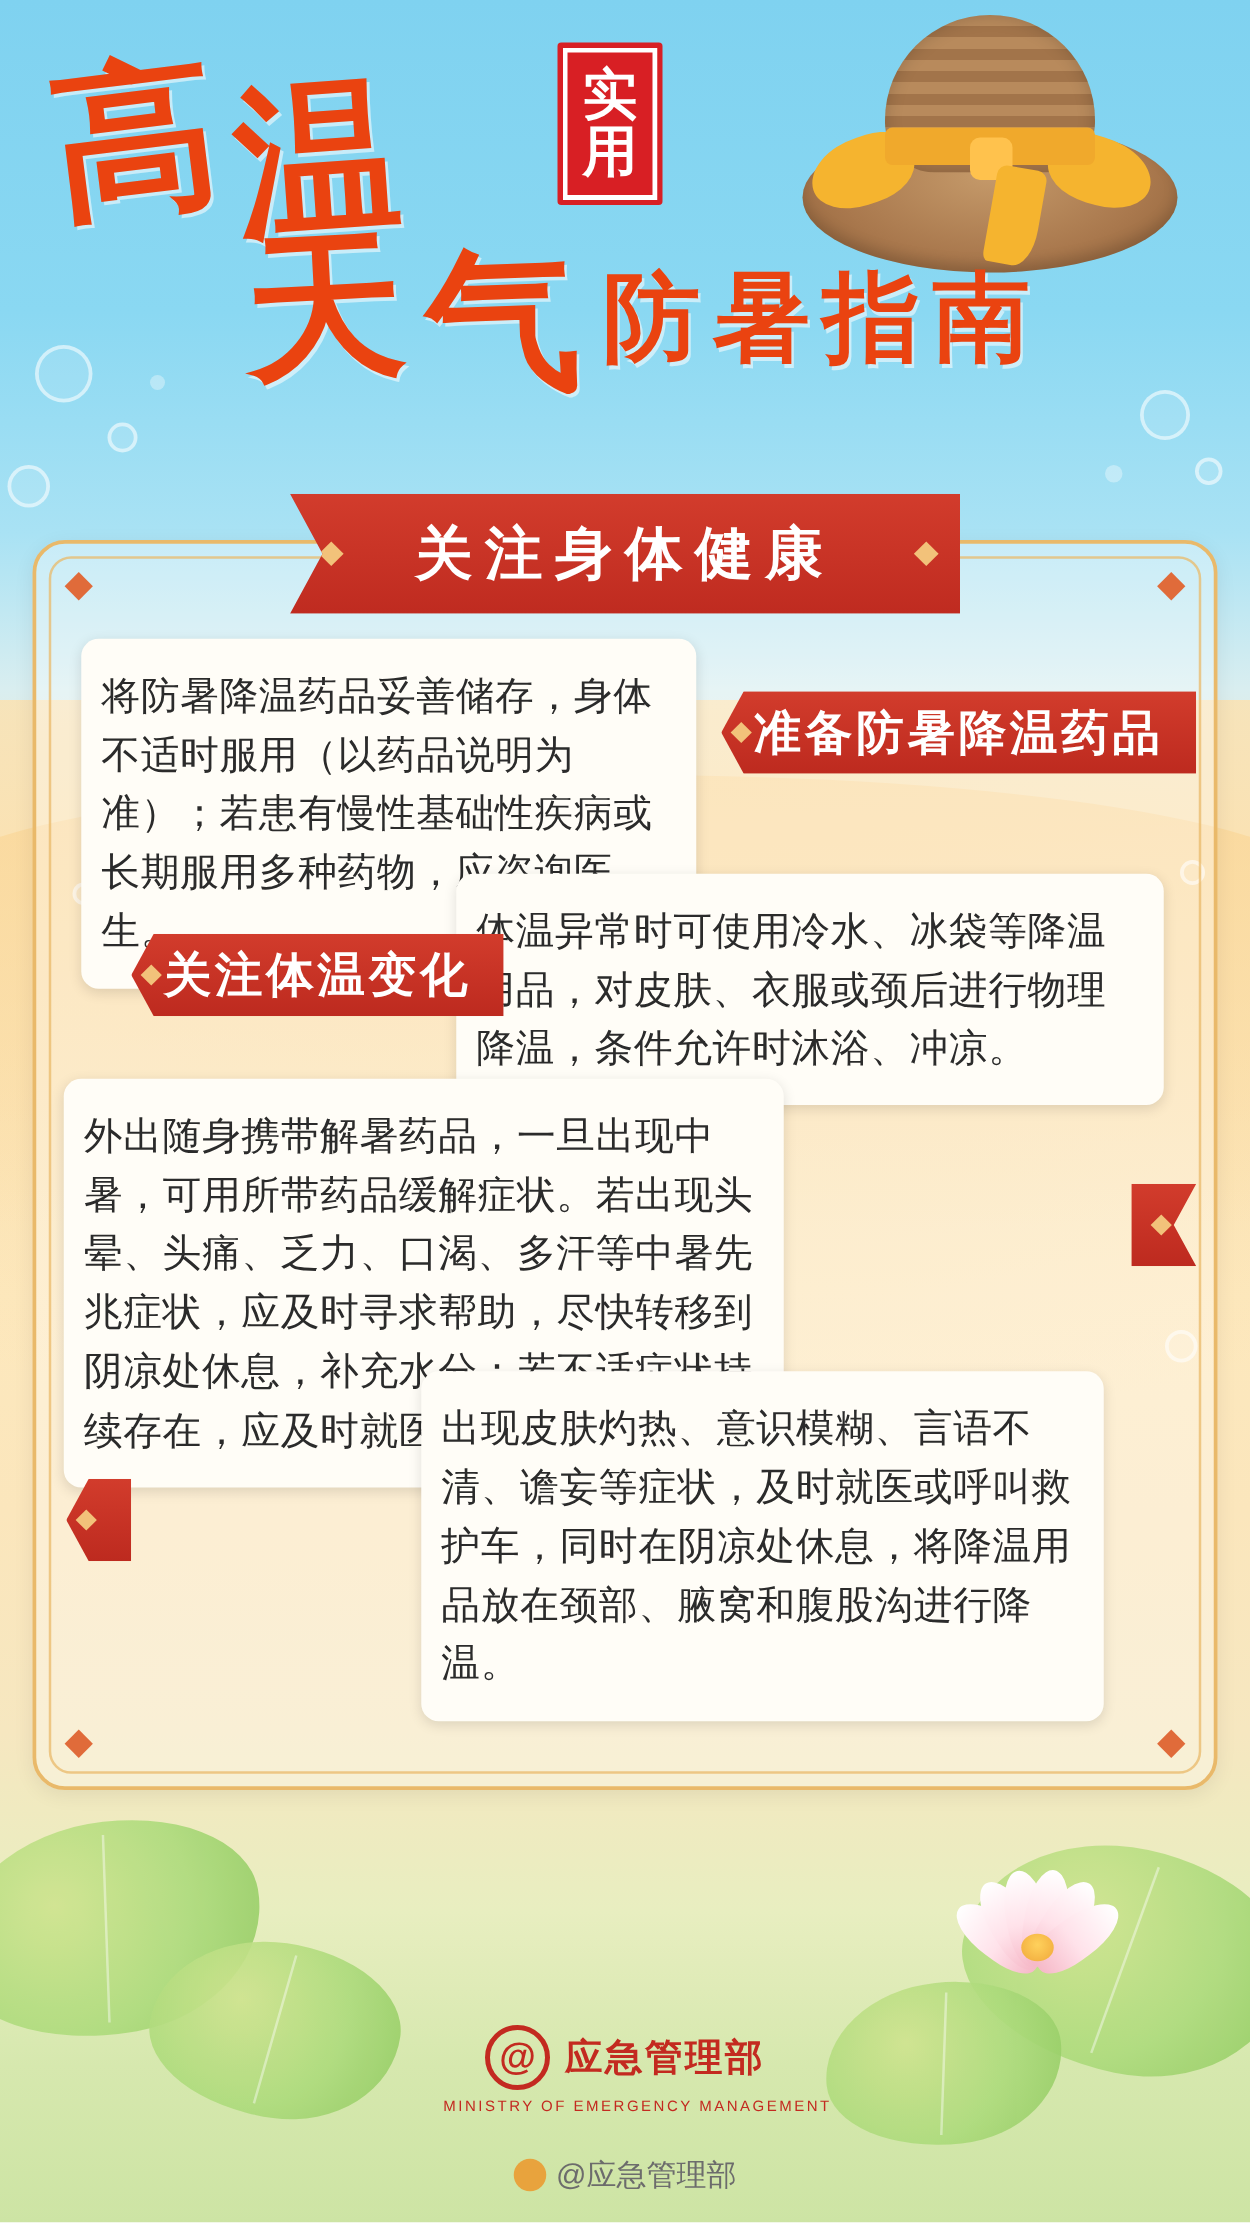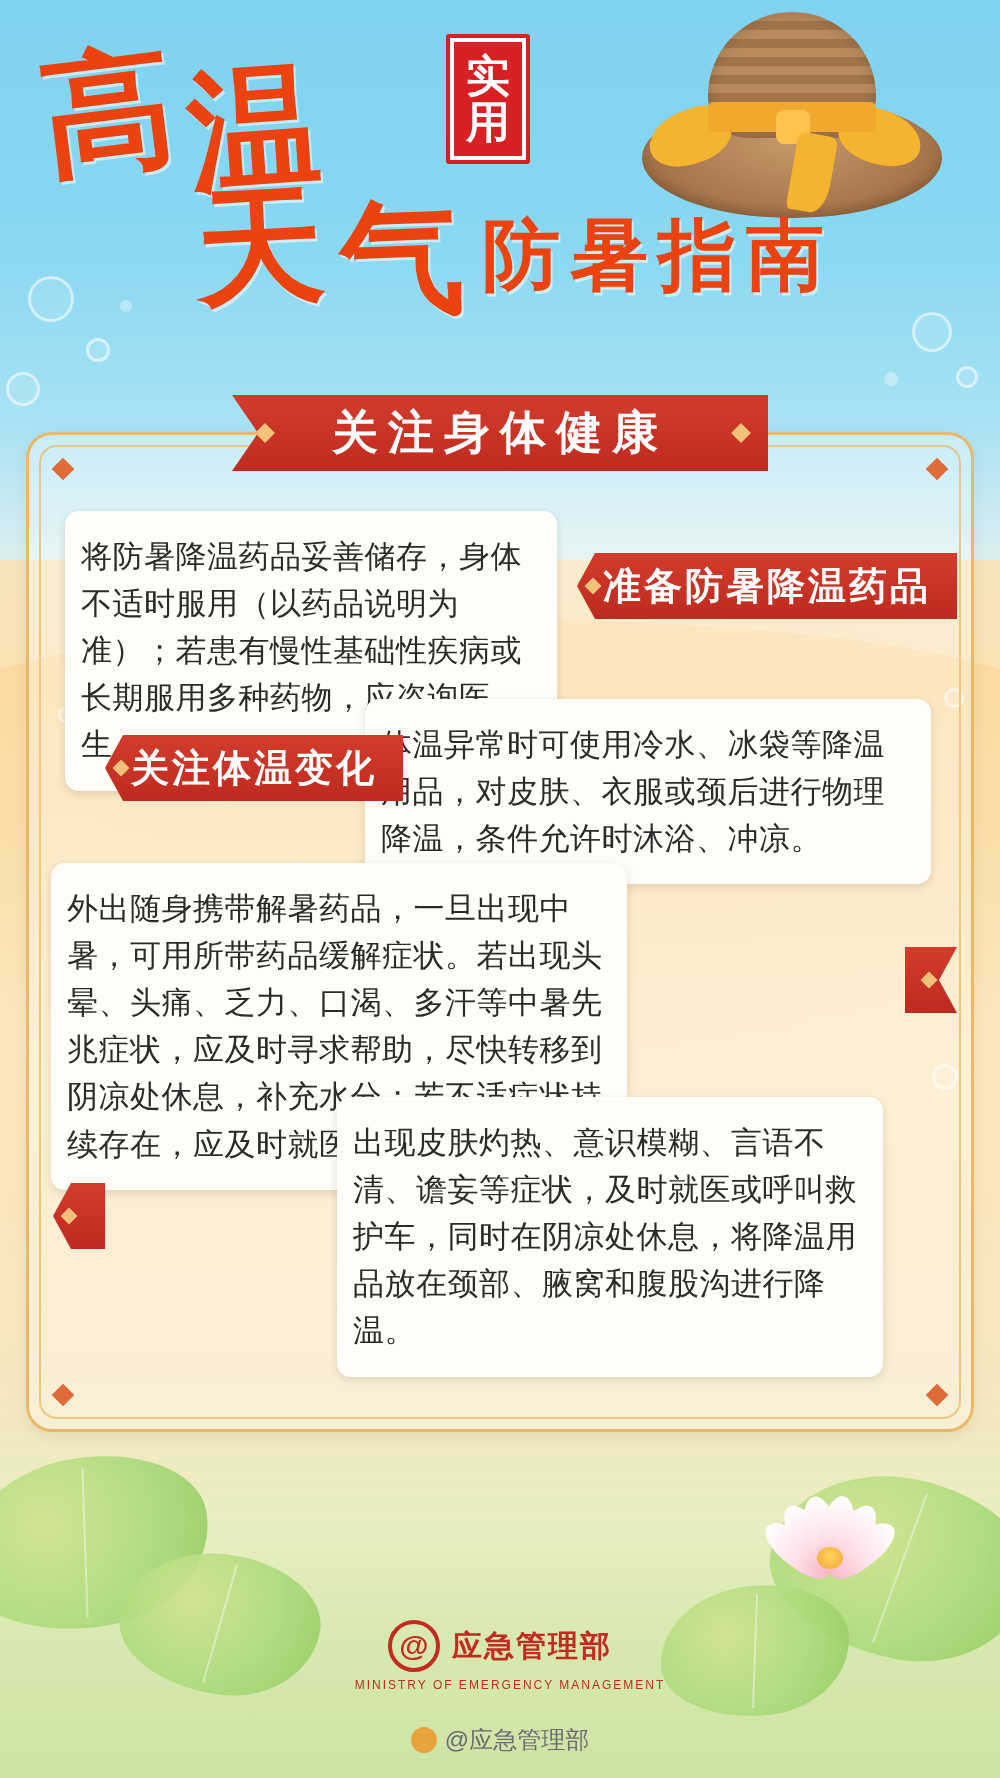--- a/index.html
+++ b/index.html
@@ -182,21 +182,21 @@
   .c-tl { left: 26px; top: 26px; }
   .c-tr { right: 26px; top: 26px; }
   .c-bl { left: 26px; bottom: 26px; }
   .c-br { right: 26px; bottom: 26px; }
 
   
   .ribbon {
     position: absolute;
     left: 50%; top: -40px;
     transform: translateX(-50%);
-    width: 536px; height: 76px;
+    width: 536px; height: 96px;
     background: linear-gradient(180deg,#d23c2c 0%, #bf2b20 100%);
     color: #fff;
     display: flex; align-items: center; justify-content: center;
     font-size: 46px; font-weight: bold;
     letter-spacing: 10px;
     font-family: Liberation Serif, serif;
     clip-path: polygon(0 0, 100% 0, 100% 100%, 0 100%, 26px 50%);
     box-shadow: 0 4px 10px rgba(0,0,0,.14);
     text-align: right;
   }
@@ -244,21 +244,21 @@
     color: #2b2b2b;
     font-size: 31px;
     line-height: 1.52;
     letter-spacing: .5px;
   }
 
   
   .b1 { left: 36px;  top: 76px;  width: 492px; }
   .t1 { right: 14px; top: 118px; }
   .b2 { left: 336px; top: 264px; width: 566px; }
-  .t2 { left: 76px;  top: 300px; }
+  .t2 { left: 76px;  top: 312px; }
   .b3 { left: 22px;  top: 428px; width: 576px; }
   .t3 { right: 14px; top: 512px; }
   .b4 { left: 308px; top: 662px; width: 546px; }
   .t4 { left: 24px;  top: 748px; }
 
   
   .footer {
     position: absolute;
     left: 0; bottom: 86px; width: 1000px;
     display: flex; flex-direction: column; align-items: center;

